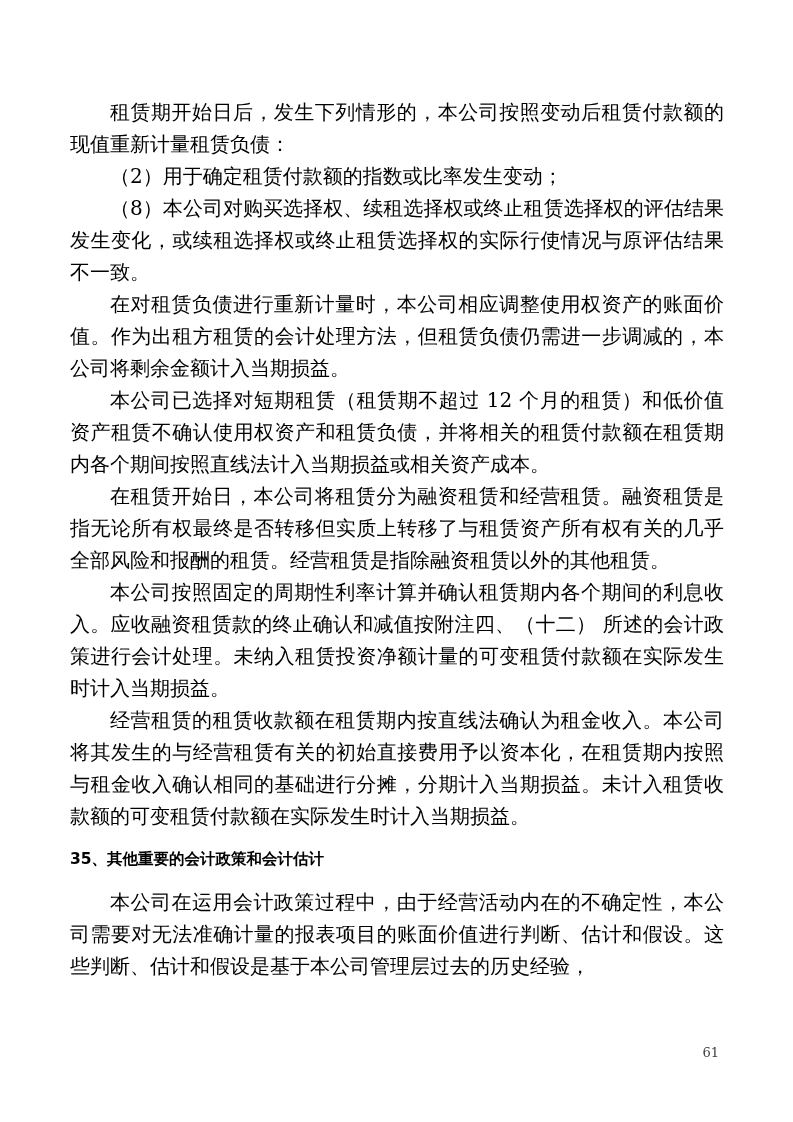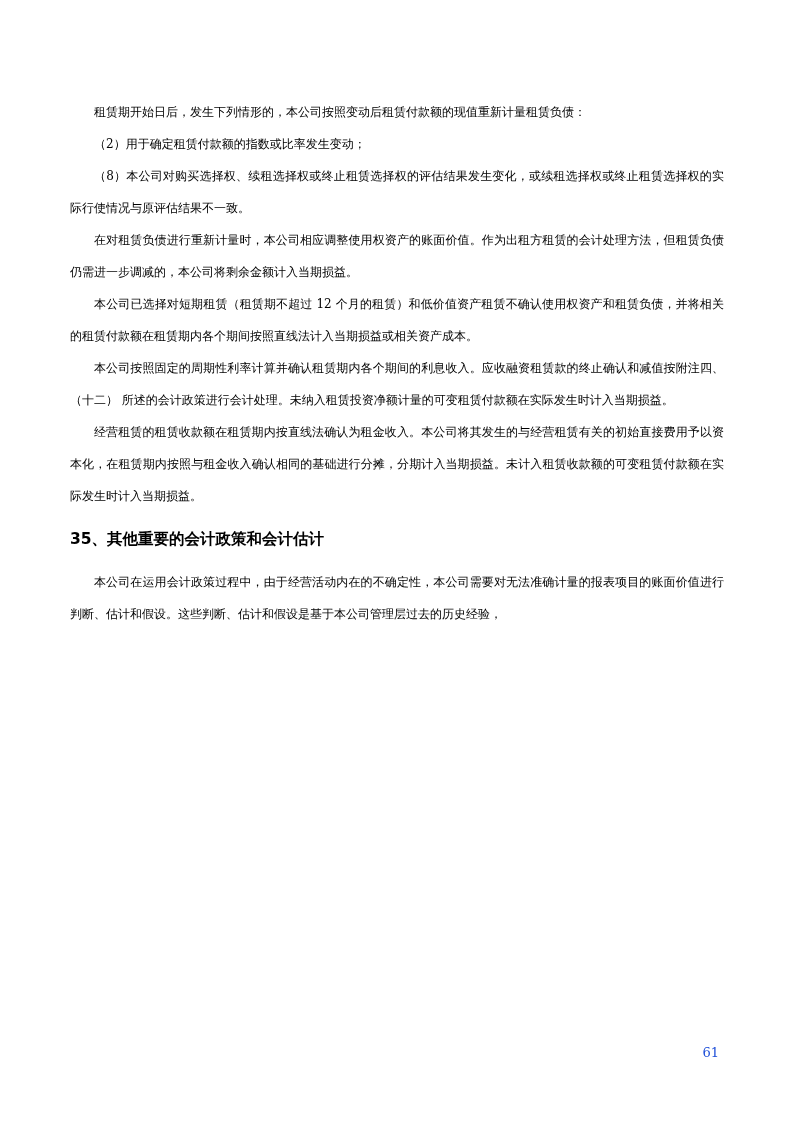--- a/index.html
+++ b/index.html
@@ -18,21 +18,21 @@
     box-sizing: border-box;
   }
   .content {
     position: absolute;
     left: 70px;
     top: 96px;
     width: 654px;
   }
   .paragraph {
     margin: 0;
-    font-size: 12px;
+    font-size: 20px;
     line-height: 32px;
     text-align: justify;
     text-justify: inter-ideograph;
     text-indent: 2em;
     font-weight: 400;
     word-break: break-all;
   }
   .heading1, .heading2 {
     margin: 11px 0 11px 0;
     font-size: 15.5px;
@@ -41,32 +41,33 @@
     font-family: "DejaVu Sans", "Liberation Sans", sans-serif;
     text-indent: 0;
   }
   .page-number {
     position: absolute;
     right: 74px;
     bottom: 62px;
     font-size: 13px;
     line-height: 14px;
     font-family: "DejaVu Serif", "Liberation Serif", serif;
-    color: #1d4ed8;
+    color: #404040;
   }
 </style>
 </head>
 <body>
 
 <div class="page">
   <div class="content">
       <p class="paragraph">租赁期开始日后，发生下列情形的，本公司按照变动后租赁付款额的现值重新计量租赁负债：</p>
       <p class="paragraph">（2）用于确定租赁付款额的指数或比率发生变动；</p>
       <p class="paragraph">（8）本公司对购买选择权、续租选择权或终止租赁选择权的评估结果发生变化，或续租选择权或终止租赁选择权的实际行使情况与原评估结果不一致。</p>
       <p class="paragraph">在对租赁负债进行重新计量时，本公司相应调整使用权资产的账面价值。作为出租方租赁的会计处理方法，但租赁负债仍需进一步调减的，本公司将剩余金额计入当期损益。</p>
       <p class="paragraph">本公司已选择对短期租赁（租赁期不超过 12 个月的租赁）和低价值资产租赁不确认使用权资产和租赁负债，并将相关的租赁付款额在租赁期内各个期间按照直线法计入当期损益或相关资产成本。</p>
+      <p class="paragraph">在租赁开始日，本公司将租赁分为融资租赁和经营租赁。融资租赁是指无论所有权最终是否转移但实质上转移了与租赁资产所有权有关的几乎全部风险和报酬的租赁。经营租赁是指除融资租赁以外的其他租赁。</p>
       <p class="paragraph">本公司按照固定的周期性利率计算并确认租赁期内各个期间的利息收入。应收融资租赁款的终止确认和减值按附注四、（十二） 所述的会计政策进行会计处理。未纳入租赁投资净额计量的可变租赁付款额在实际发生时计入当期损益。</p>
       <p class="paragraph">经营租赁的租赁收款额在租赁期内按直线法确认为租金收入。本公司将其发生的与经营租赁有关的初始直接费用予以资本化，在租赁期内按照与租金收入确认相同的基础进行分摊，分期计入当期损益。未计入租赁收款额的可变租赁付款额在实际发生时计入当期损益。</p>
       <h2 class="heading1">35、其他重要的会计政策和会计估计</h2>
       <p class="paragraph">本公司在运用会计政策过程中，由于经营活动内在的不确定性，本公司需要对无法准确计量的报表项目的账面价值进行判断、估计和假设。这些判断、估计和假设是基于本公司管理层过去的历史经验，</p>
     </div>
   <div class="page-number">61</div>
 </div>
 
 </body></html>

